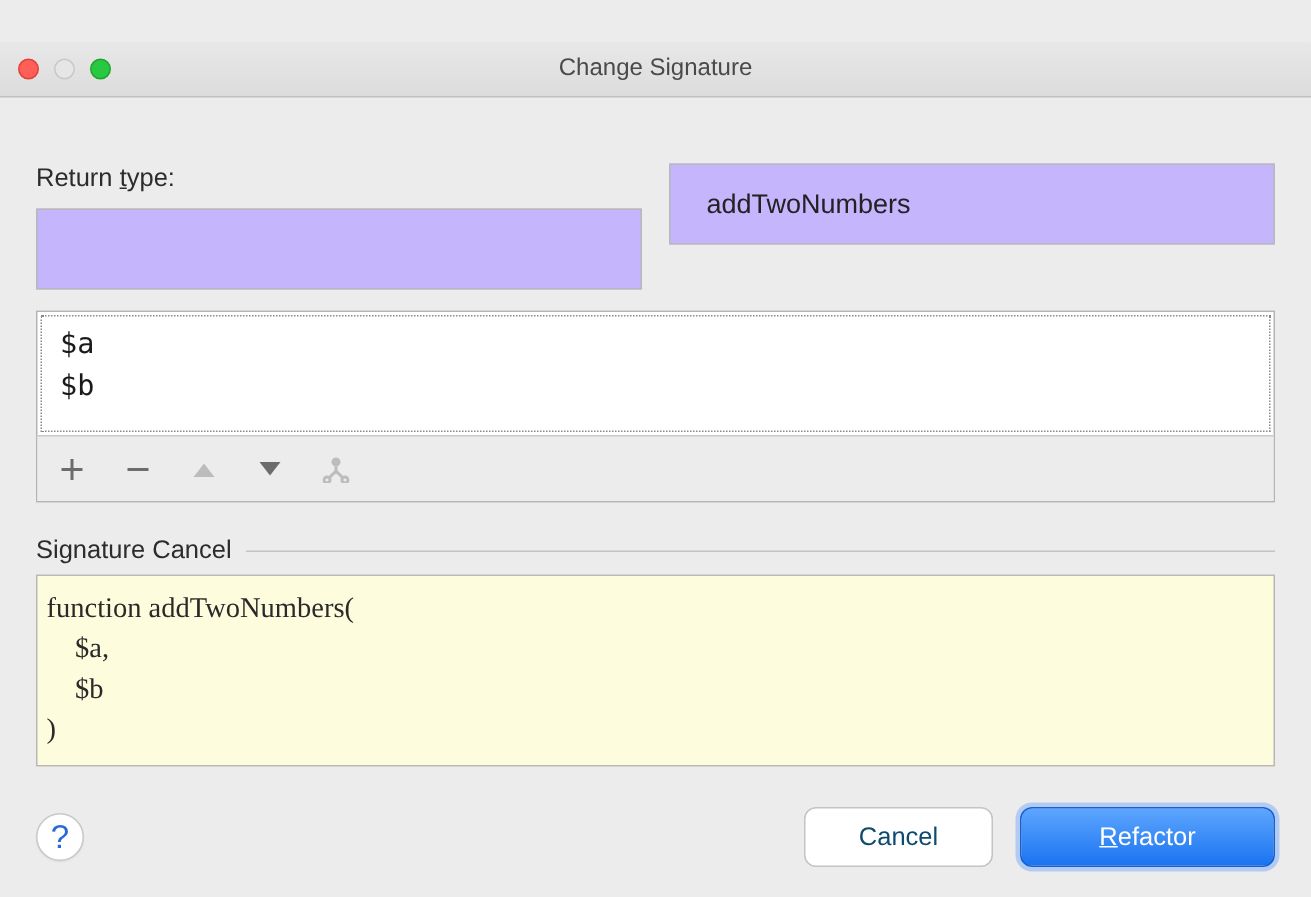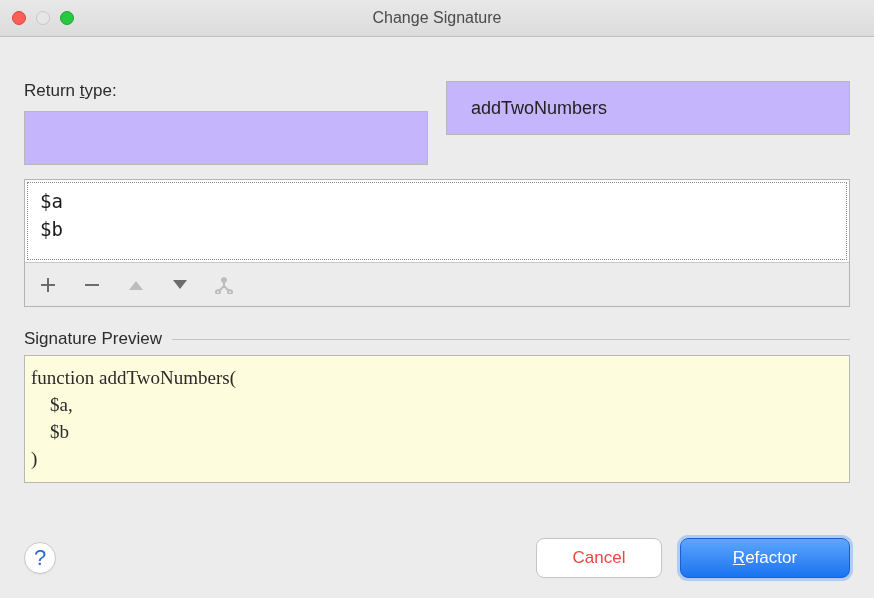--- a/index.html
+++ b/index.html
@@ -16,20 +16,21 @@
       display: flex;
       flex-direction: column;
     }
     .titlebar {
       height: 37px;
       background: linear-gradient(#e8e8e8, #dcdcdc);
       border-bottom: 1px solid #c0c0c0;
       display: flex;
       align-items: center;
       position: relative;
+      margin-top: 28px;
     }
     .traffic-lights {
       display: flex;
       gap: 10px;
       margin-left: 12px;
     }
     .tl { width: 14px; height: 14px; border-radius: 50%; }
     .tl.red { background: #ff5f57; border: 0.5px solid #e24238; }
     .tl.gray { background: #e6e6e6; border: 0.5px solid #c8c8c8; }
     .tl.green { background: #28c840; border: 0.5px solid #1fa52f; }
@@ -153,21 +154,21 @@
       display: flex;
       gap: 18px;
     }
     .btn {
       min-width: 126px;
       height: 40px;
       border-radius: 8px;
       border: 1px solid #c4c4c4;
       background: #fff;
       font-size: 17px;
-      color: #ef4444;
+      color: #0c4a6e;
       cursor: pointer;
       padding: 0 18px;
     }
     .btn .mn { text-decoration: underline; }
     .btn.primary {
       background: linear-gradient(#5ea6ff, #1a73f0);
       border: 1px solid #185fd0;
       color: #fff;
       min-width: 170px;
       box-shadow: 0 0 0 3px rgba(72,144,255,0.35);
@@ -230,21 +231,21 @@
         <div class="tb-btn disabled">
           <svg width="18" height="18" viewBox="0 0 18 18">
               <path d="M9 3 L9 10 M9 10 L4 15 M9 10 L14 15 M3 14 a2 2 0 1 0 0.001 0 M15 14 a2 2 0 1 0 0.001 0 M9 2 a2 2 0 1 0 0.001 0" stroke="currentColor" stroke-width="2" fill="none"></path>
             </svg>
         </div>
       </div>
     </div>
 
     <div class="sig-preview-section">
       <div class="sig-header">
-        <div class="sig-header-label">Signature Preview</div>
+        <div class="sig-header-label">Signature Cancel</div>
         <div class="sig-line"></div>
       </div>
       <div class="sig-box">function addTwoNumbers(
     $a,
     $b
 )</div>
     </div>
 
     <div class="footer">
       <div class="help-btn">

